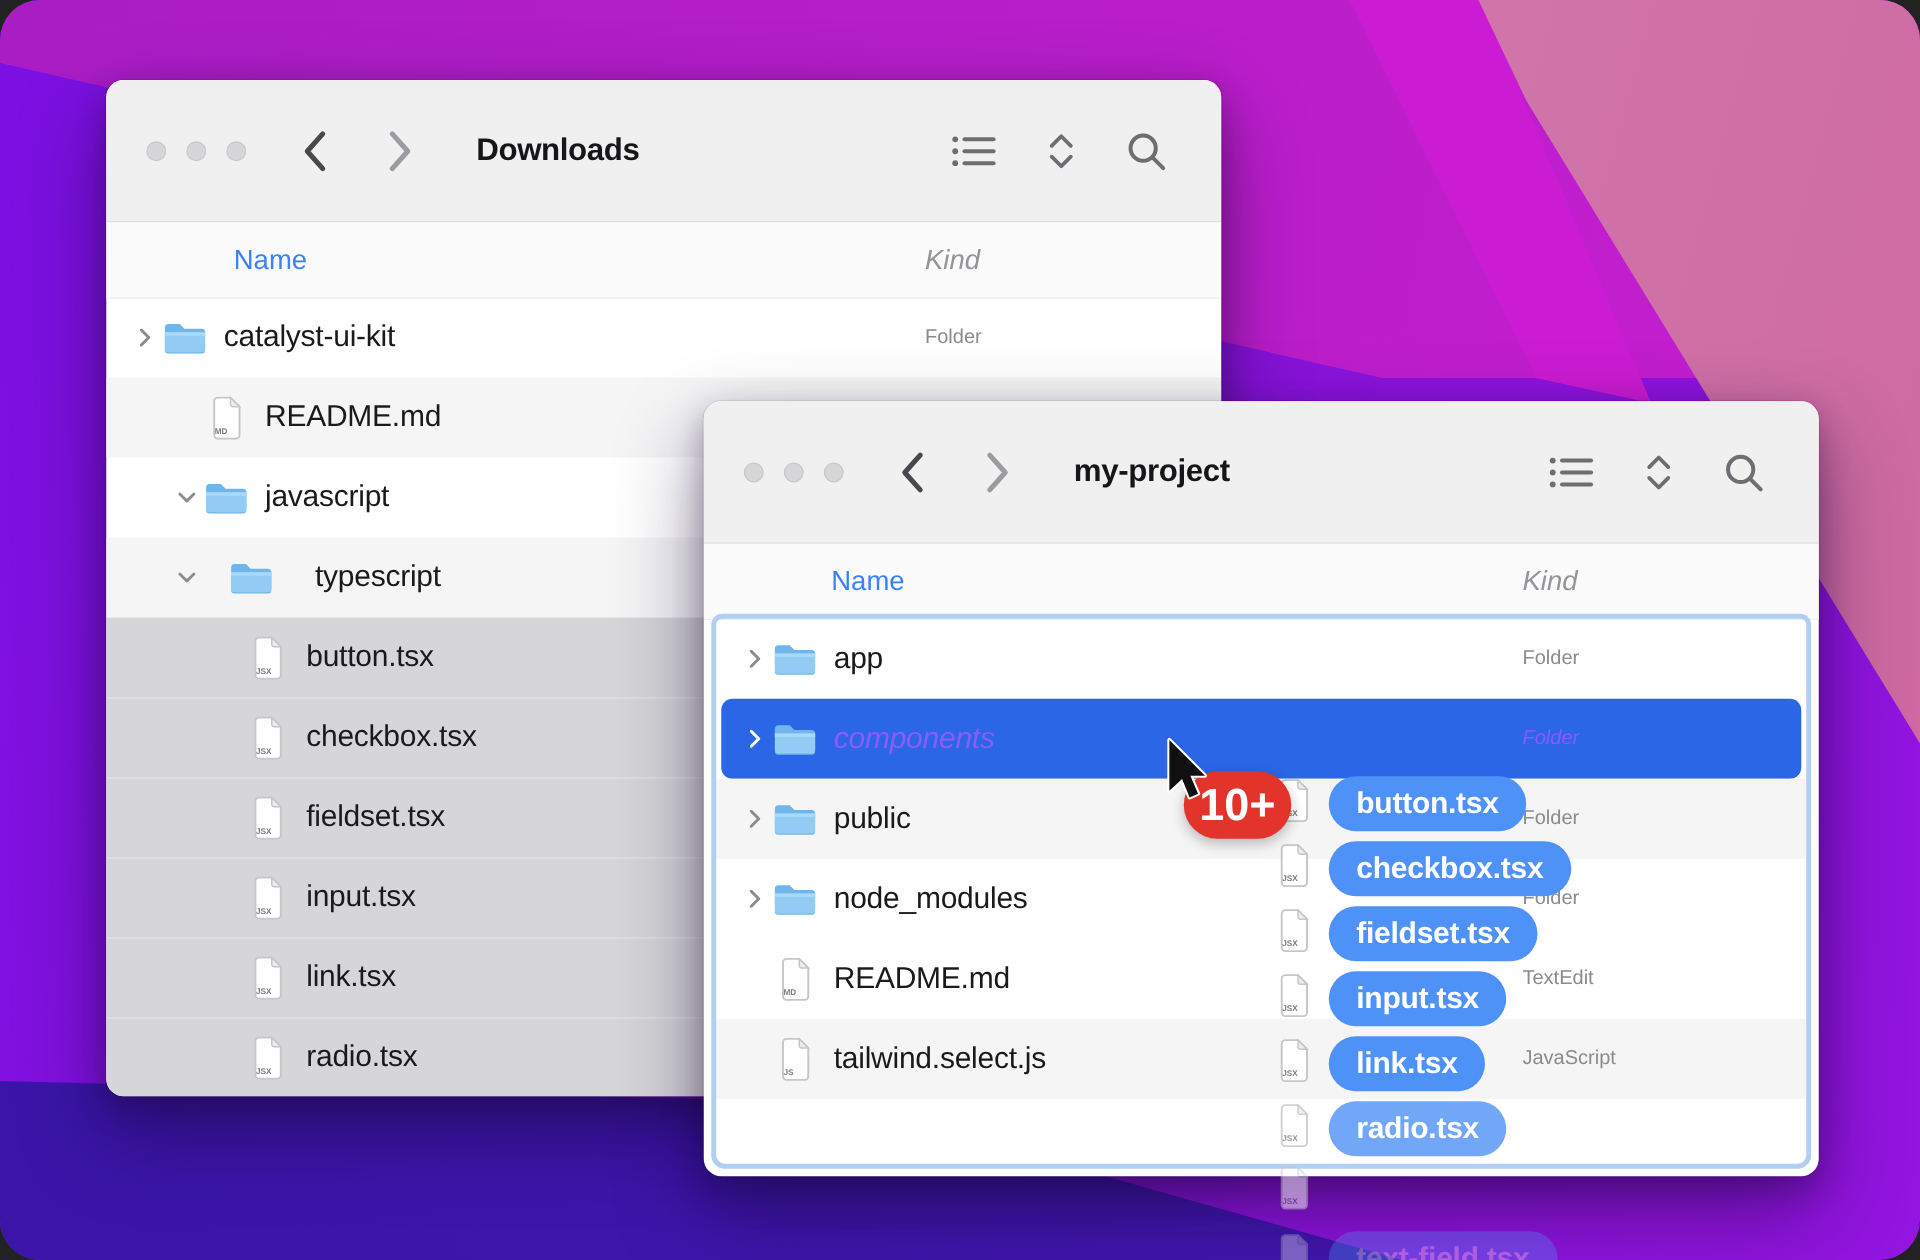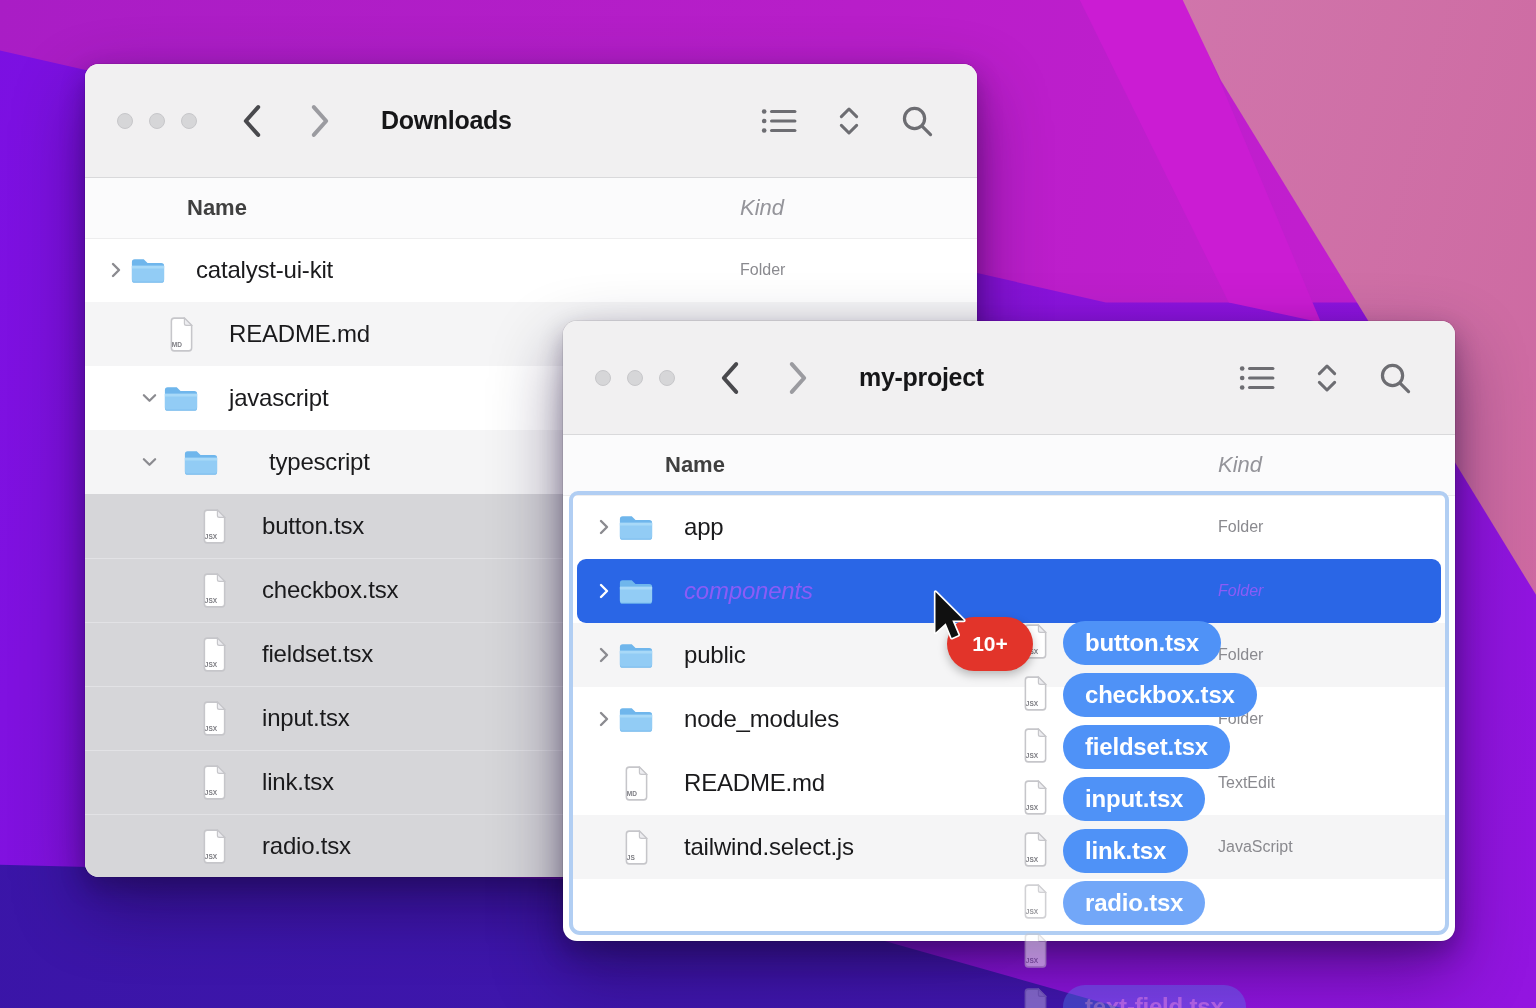--- a/index.html
+++ b/index.html
@@ -1,17 +1,18 @@
 <!DOCTYPE html>
 <html style="--sel: #2a66e6; --chip: #4f92f7; --badge: #e2342a; --ring: #b1cef3;"><head>
 <meta charset="utf-8">
 <style>
   html,body{margin:0;padding:0;background:#222;}
   .stage{position:relative;width:1536px;height:1008px;overflow:hidden;
          font-family:"Liberation Sans","DejaVu Sans",sans-serif;
+         border-radius:32px;
          -webkit-font-smoothing:antialiased;}
   
   .wp{position:absolute;inset:0;}
   .wp-base{background:linear-gradient(118deg,#7b10e2 0%,#8a13dc 55%,#9315e0 100%);}
   .wp-mag{clip-path:polygon(0 0,100% 0,100% 30%,72% 30%,0 5%);
           background:linear-gradient(100deg,#a91dc5 0%,#b81ec9 50%,#c81ed2 100%);}
   .wp-strip{clip-path:polygon(70.3% 0,77.2% 0,86% 32%,80% 30%);background:#cb1cd3;}
   .wp-pink{clip-path:polygon(77% 0,100% 0,100% 59%,79.5% 8%);
            background:linear-gradient(105deg,#dfb0da 0%,#d27db2 45%,#cd679f 100%);}
   .wp-indigo{clip-path:polygon(0 85.8%,44% 87.5%,73% 100%,0 100%);
@@ -25,48 +26,48 @@
            padding:0 44px 0 32px;border-bottom:1px solid #d9d9db;box-sizing:border-box;}
   .lights{display:flex;gap:16px;}
   .dot{width:16px;height:16px;border-radius:50%;background:#d6d6d8;border:1px solid #c7c7ca;box-sizing:border-box;}
   .navbtn{display:flex;align-items:center;justify-content:center;}
   .nav-back{margin-left:44px;}
   .nav-fwd{margin-left:46px;}
   .title{font-size:25px;font-weight:bold;color:#161618;margin:0 0 0 50px;letter-spacing:-.3px;}
   .tb-icons{margin-left:auto;display:flex;align-items:center;gap:40px;}
   .tb-btn{display:flex;align-items:center;justify-content:center;}
   .cols{position:relative;height:60px;background:#fbfbfc;border-bottom:1px solid #ededee;}
-  .col-name{position:absolute;left:102px;top:0;line-height:60px;font-size:22px;font-weight:bold;color:#404040;}
+  .col-name{position:absolute;left:102px;top:0;line-height:60px;font-size:22px;font-weight:normal;color:#3b82f6;}
   .col-kind{position:absolute;left:655px;top:0;line-height:60px;font-size:22px;color:#94949a;font-style:italic;}
   .list{position:absolute;top:174px;left:0;right:0;bottom:0;overflow:hidden;}
   .win2 .list{left:10px;right:10px;bottom:10px;border-radius:0 0 8px 8px;}
   .row{position:relative;height:64px;display:flex;align-items:center;box-sizing:border-box;}
   .row.stripe{background:#f5f5f6;}
   .row.sel-gray{background:#d6d6d9;}
   .row.sel-gray + .row.sel-gray{box-shadow:inset 0 1px 0 #e2e2e5;}
   .row.selected::before{content:"";position:absolute;top:0;bottom:0;left:4px;right:4px;
         background:var(--sel,#2a66e6);border-radius:9px;}
   .row > *{position:relative;z-index:1;}
   .chev{width:26px;display:flex;align-items:center;justify-content:center;flex:none;}
   .icon-box{width:38px;display:flex;align-items:center;justify-content:center;flex:none;}
-  .fname{margin-left:29px;font-size:24px;color:#1a1a1c;letter-spacing:-.2px;white-space:nowrap;}
+  .fname{margin-left:12px;font-size:24px;color:#1a1a1c;letter-spacing:-.2px;white-space:nowrap;}
   .fkind{position:absolute;font-size:16px;color:#8a8a8f;white-space:nowrap;}
   .win1 .fkind{left:655px;}
   .win2 .fkind{left:645px;}
   .row.selected .fname,.row.selected .fkind{color:#8b5cf6;font-style:italic;}
   .ring{position:absolute;top:170px;left:6px;right:6px;bottom:6px;
         border:4px solid var(--ring,#b1cef3);border-radius:9px 9px 11px 11px;
         pointer-events:none;z-index:4;}
   
   .drag-layer{position:absolute;inset:0;z-index:40;pointer-events:none;}
   .chip-row{position:absolute;left:1022px;display:flex;align-items:center;gap:14px;}
   .chip{height:44px;display:flex;align-items:center;background:var(--chip,#4f92f7);
         color:#fff;font-size:24px;font-weight:bold;padding:0 22px;border-radius:22px;letter-spacing:-.2px;}
   .drag-badge{position:absolute;left:947px;top:617px;width:86px;height:54px;border-radius:27px;
-        background:var(--badge,#e2342a);color:#fff;font-size:21px;font-weight:bold;
+        background:var(--badge,#e2342a);color:#fff;font-size:36px;font-weight:bold;
         display:flex;align-items:center;justify-content:center;z-index:41;
         box-shadow:0 4px 10px rgba(0,0,0,.25);}
   .cursor{position:absolute;left:931px;top:589px;z-index:42;}
 </style>
 </head>
 <body>
 
 <div class="stage">
   <div class="wp wp-base"></div>
   <div class="wp wp-mag"></div>

